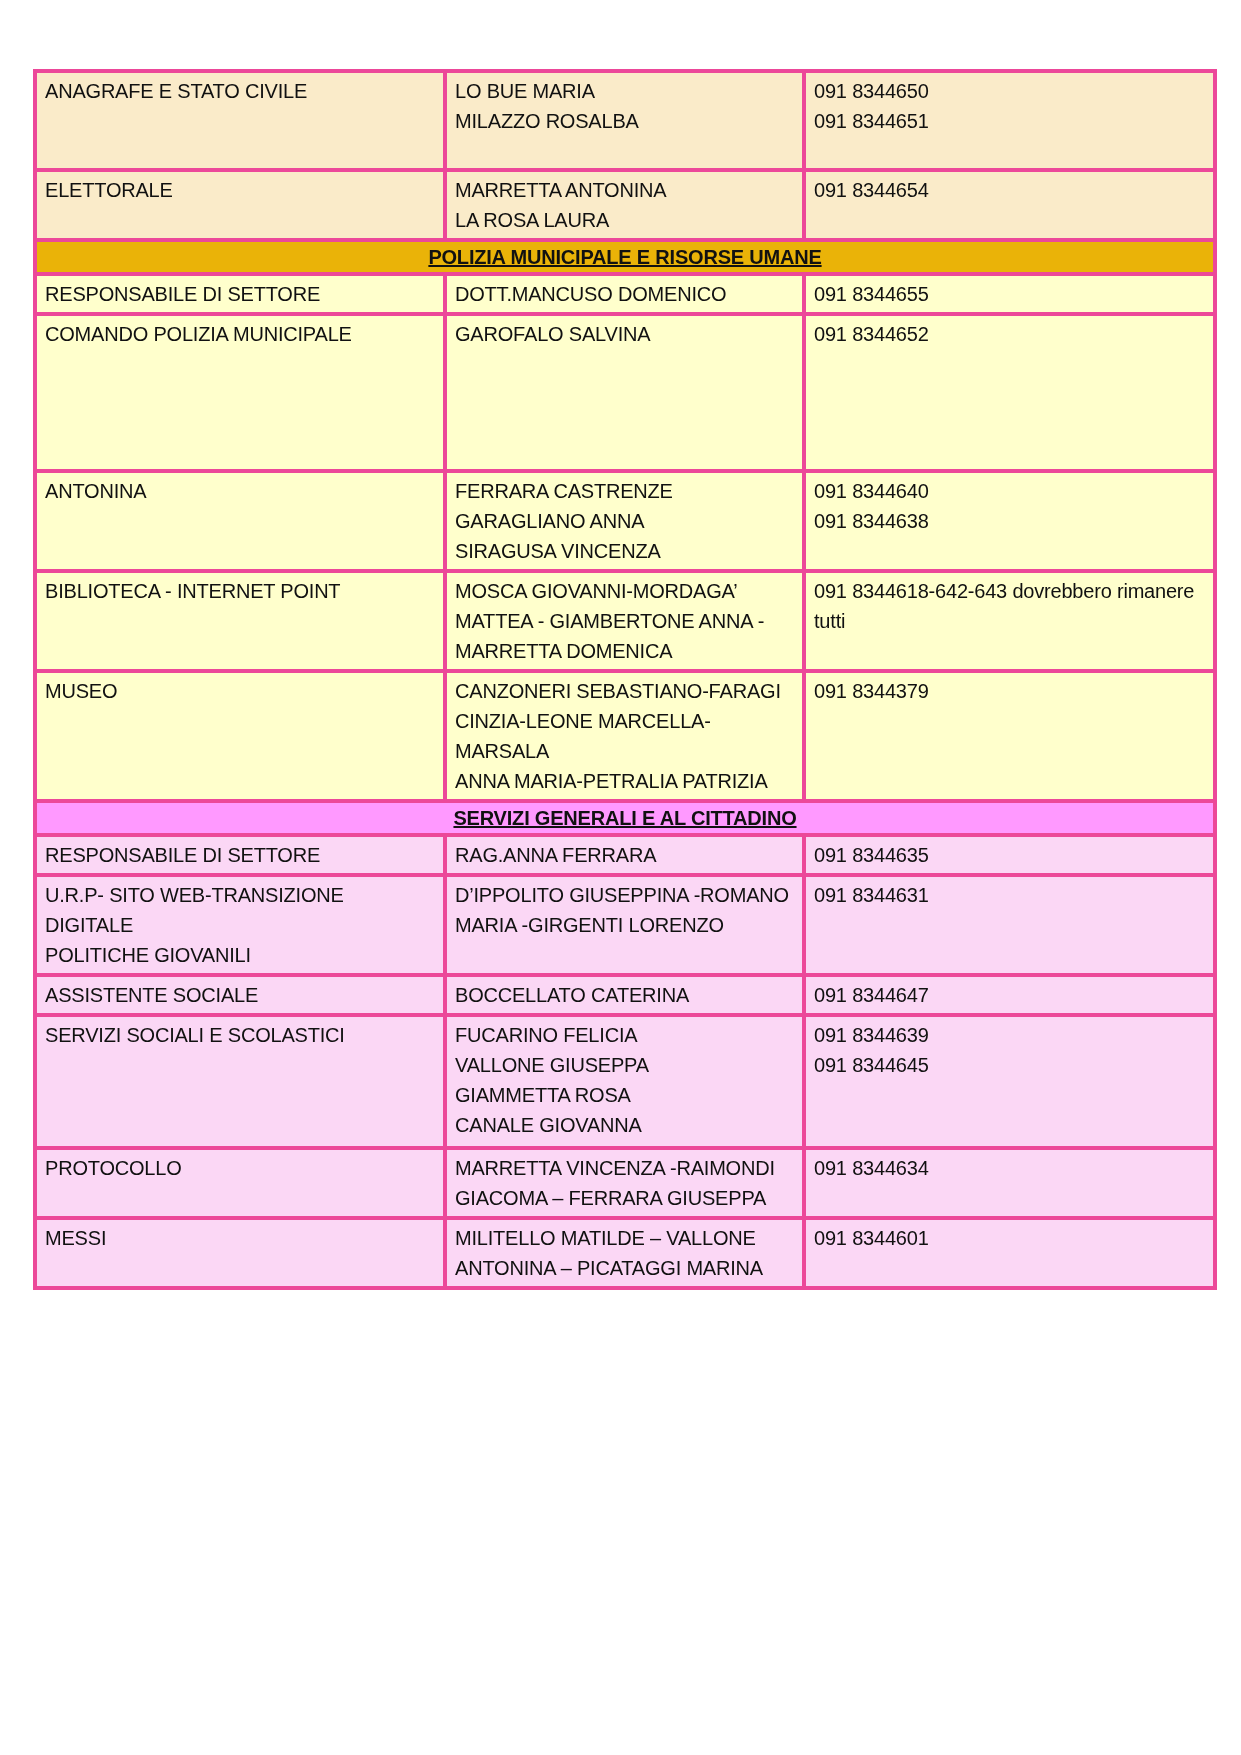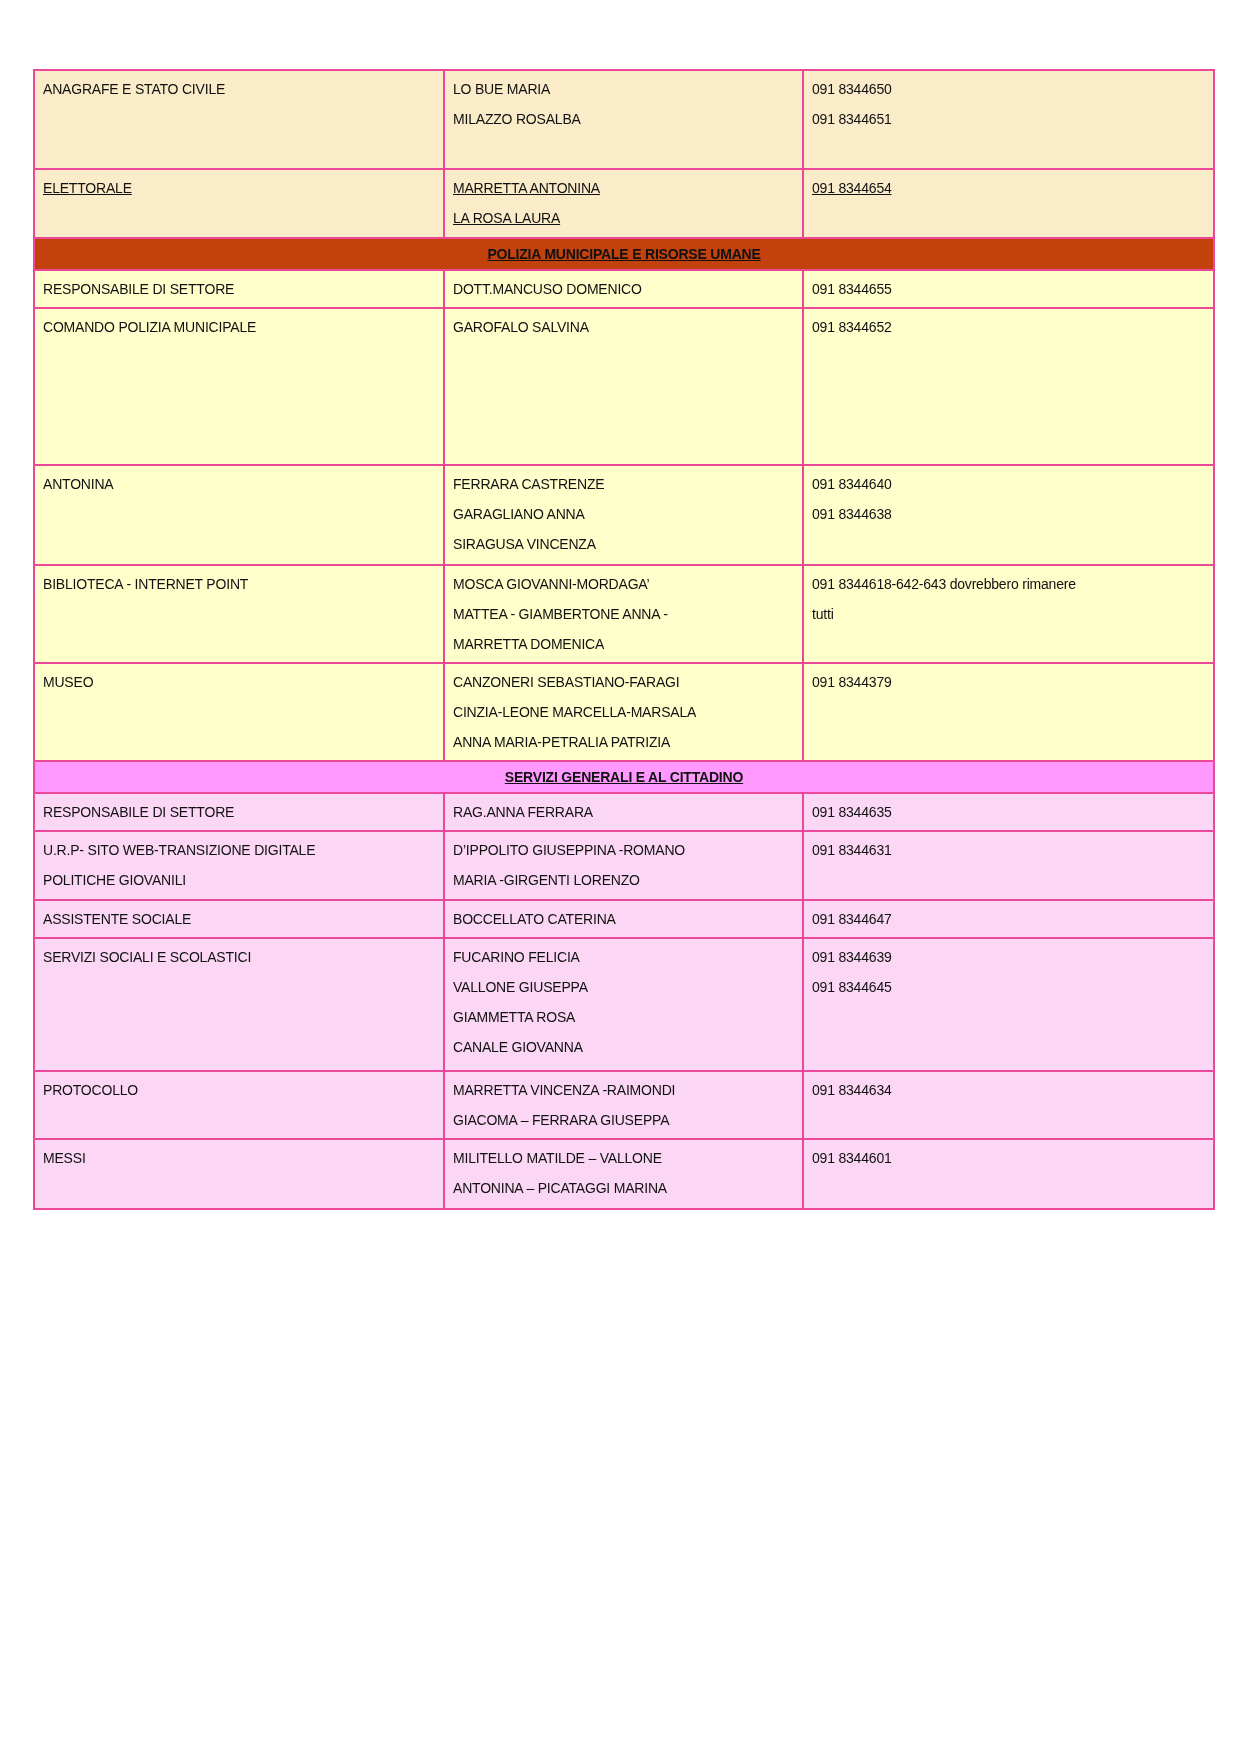--- a/index.html
+++ b/index.html
@@ -25,53 +25,53 @@
     top: 69px;
     width: 1180px;
     border-collapse: collapse;
     table-layout: fixed;
   }
   table.contact-table col.c1 { width: 410px; }
   table.contact-table col.c2 { width: 359px; }
   table.contact-table col.c3 { width: 411px; }
 
   td {
-    border: 2px solid #ec4899;
+    border: 4px solid #ec4899;
     vertical-align: top;
     padding: 3px 8px;
-    font-size: 14px;
+    font-size: 20px;
     line-height: 30px;
     white-space: pre-line;
     letter-spacing: -0.2px;
     overflow: hidden;
   }
 
   
   tr.cream td { background: #faebc9; }
   tr.ylw td   { background: #ffffcc; }
   tr.pnk td   { background: #fbd7f5; }
 
   
   tr.sec td {
     text-align: center;
     vertical-align: middle;
     font-weight: bold;
     text-decoration: underline;
     padding: 0 8px;
     white-space: nowrap;
   }
-  tr.sec-yellow td { background: #c2410c; }
+  tr.sec-yellow td { background: #eab308; }
   tr.sec-pink td   { background: #ff99ff; }
 
   
   tr.bold-row td.office, tr.bold-row td.names { font-weight: normal; }
 
   
   .h0  { height: 99px; }
-  .h1  { height: 69px; text-decoration: underline; }
+  .h1  { height: 69px; }
   .hs1 { height: 30px; }
   .h2  { height: 38px; }
   .h3  { height: 157px; }
   .h4  { height: 100px; }
   .h5  { height: 97px; }
   .h6  { height: 98px; }
   .h7  { height: 99px; }
   .hs2 { height: 28px; }
   .h8  { height: 38px; }
   .h9  { height: 69px; }

